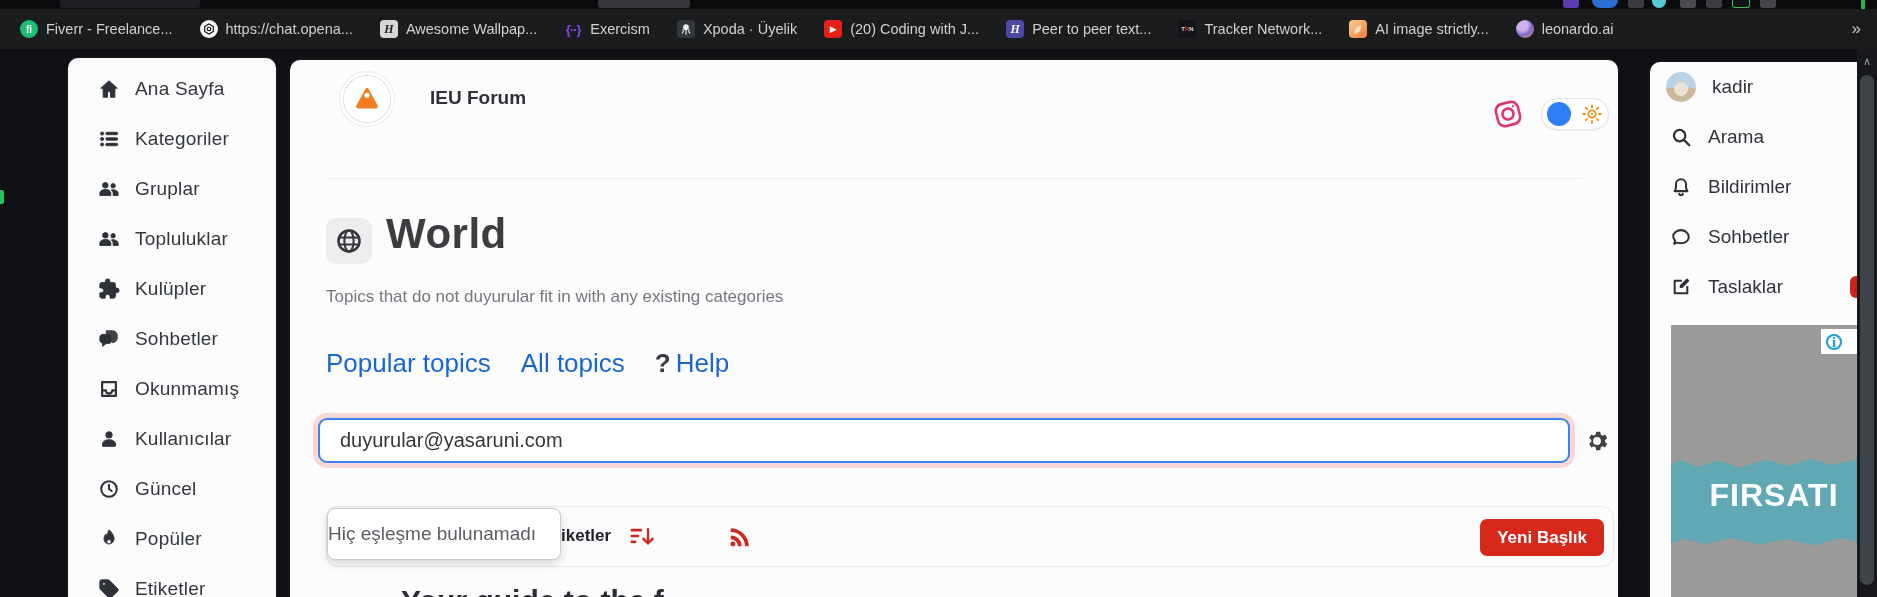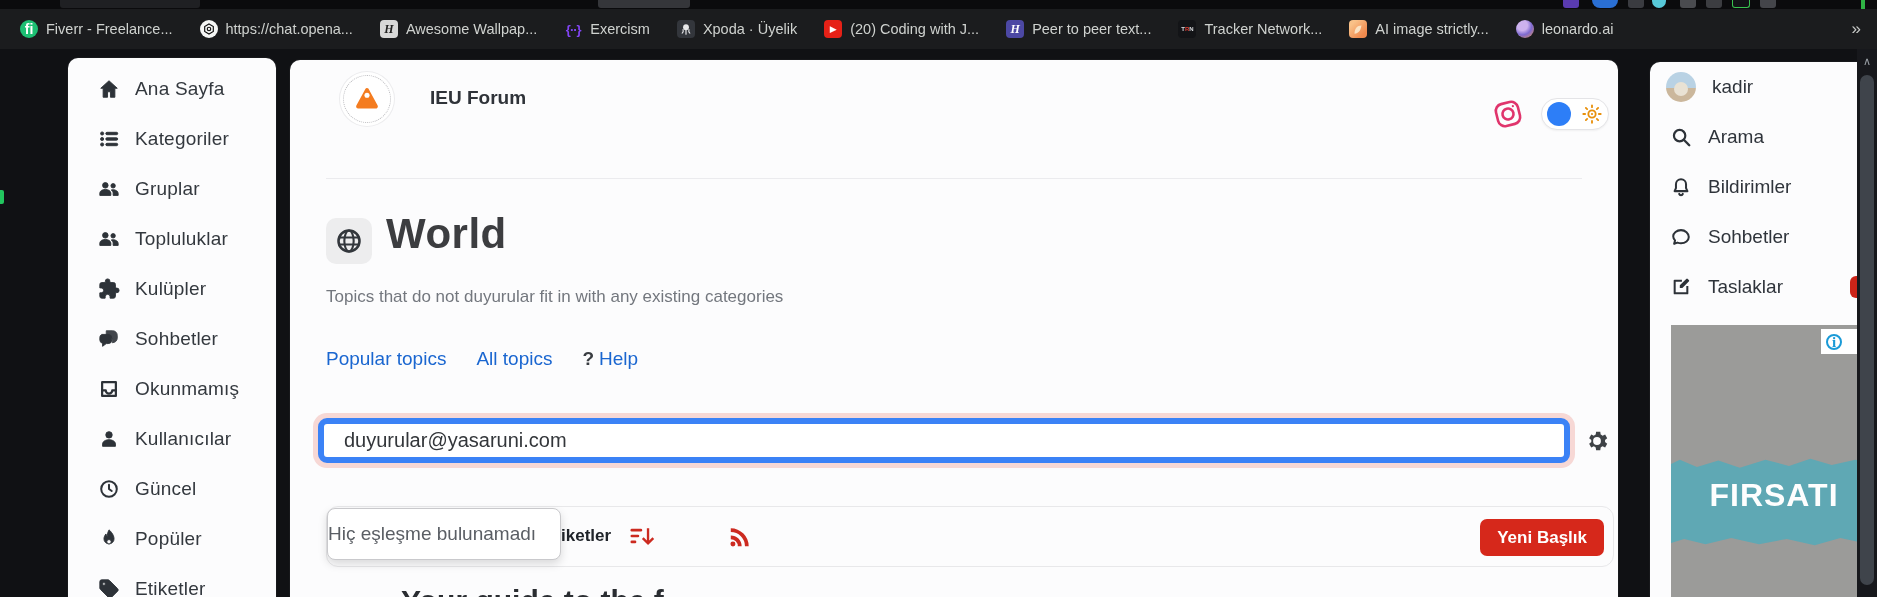--- a/index.html
+++ b/index.html
@@ -14,21 +14,21 @@
   .top-strip .frag { position:absolute; top:0; height:8px; border-radius:0 0 3px 3px; }
   .green-sliver { position:absolute; top:0; width:4px; height:9px; background:#2fb344; }
 
   .bookmarks-bar {
     position:absolute; left:0; top:9px; width:1877px; height:40px;
     background:#1b1c1e; display:flex; align-items:center; gap:27px; padding:0 48px 0 20px;
   }
   .bm-item { display:flex; align-items:center; gap:8px; cursor:pointer; white-space:nowrap; }
   .bm-item .lbl { color:#cfd2cf; font-size:14.5px; }
   .favicon { width:18px; height:18px; border-radius:4px; display:flex; align-items:center; justify-content:center; flex:0 0 auto; overflow:hidden; }
-  .fav-fiverr { background:#1dbf73; border-radius:50%; color:#fff; font-size:14px; font-weight:bold; }
+  .fav-fiverr { background:#1dbf73; border-radius:50%; color:#fff; font-size:10px; font-weight:bold; }
   .fav-openai { background:#f5f6f5; border-radius:50%; }
   .fav-wallp  { background:#d8d8d8; color:#222; font-family:"Liberation Serif",serif; font-style:italic; font-weight:bold; font-size:12px; }
   .fav-exer   { color:#8245f5; font-weight:bold; font-size:13px; letter-spacing:-1px; background:transparent; }
   .fav-xpoda  { background:#33363c; }
   .fav-yt     { background:#e62117; border-radius:4px; color:#fff; font-size:9px; }
   .fav-hackmd { background:#4c48a4; color:#fff; font-family:"Liberation Serif",serif; font-style:italic; font-weight:bold; font-size:12px; }
   .fav-trn    { background:#131417; font-size:6px; font-weight:bold; color:#d8dadd; letter-spacing:0; }
   .fav-trn b  { color:#e03a2f; }
   .fav-ai     { background:linear-gradient(135deg,#f9c188 20%,#f08a4e 80%); }
   .fav-leo    { border-radius:50%; background:radial-gradient(circle at 35% 30%,#cdb2ee 0 30%,#7e6ad0 55%, #e8944d 100%); }
@@ -57,27 +57,27 @@
   .theme-toggle { position:absolute; left:1251px; top:38px; width:68px; height:32px; background:#fff;
     border:1px solid #e4e4e7; border-radius:16px; display:flex; align-items:center; justify-content:space-between; padding:0 5px; cursor:pointer; box-shadow:0 1px 2px rgba(0,0,0,.05); }
   .toggle-knob { width:24px; height:24px; border-radius:50%; background:#2d7ef7; }
   .hdr-divider { position:absolute; left:36px; right:36px; top:118px; height:1px; background:#ebebee; }
 
   
   .cat-iconbox { position:absolute; left:36px; top:158px; width:46px; height:46px; background:#ededee; border-radius:10px; display:flex; align-items:center; justify-content:center; }
   .cat-title { position:absolute; left:96px; top:150px; font-size:42px; font-weight:600; color:#3c3d40; letter-spacing:0.5px; }
   .cat-desc { position:absolute; left:36px; top:227px; font-size:17px; color:#73777e; }
 
-  .tab-row { position:absolute; left:36px; top:288px; display:flex; gap:30px; font-size:19px; }
+  .tab-row { position:absolute; left:36px; top:288px; display:flex; gap:30px; font-size:26px; }
   .tab-link { color:#1a66d0; cursor:pointer; }
   .help-q { color:#3a3d42; font-weight:bold; margin-right:5px; }
 
   
   .filter-input { position:absolute; left:28px; top:358px; width:1252px; height:45px; background:#fff;
-    border:6px solid #3b82f6; border-radius:9px; box-shadow:0 0 0 5px rgba(242,179,173,.5);
+    border:2px solid #3b82f6; border-radius:9px; box-shadow:0 0 0 5px rgba(242,179,173,.5);
     font-size:20px; color:#33363a; padding:0 20px; font-family:"Liberation Sans",sans-serif; outline:none; }
   .gear-btn { position:absolute; left:1292px; top:366px; width:30px; height:30px; display:flex; align-items:center; justify-content:center; cursor:pointer; }
 
   
   .controls-bar { position:absolute; left:36px; top:446px; width:1288px; height:61px;
     border:1px solid #e8e8ea; border-radius:12px; background:#fcfcfd; display:flex; align-items:center; }
   .tags-label { position:absolute; left:217px; top:19px; font-size:17px; font-weight:bold; color:#20242a; }
   .sort-btn { position:absolute; left:300px; top:16px; width:28px; height:28px; cursor:pointer; }
   .rss-btn  { position:absolute; left:400px; top:17px; width:26px; height:26px; cursor:pointer; }
   .new-topic-btn { position:absolute; right:9px; top:12px; height:37px; background:#d6281b; border:none; border-radius:7px;

